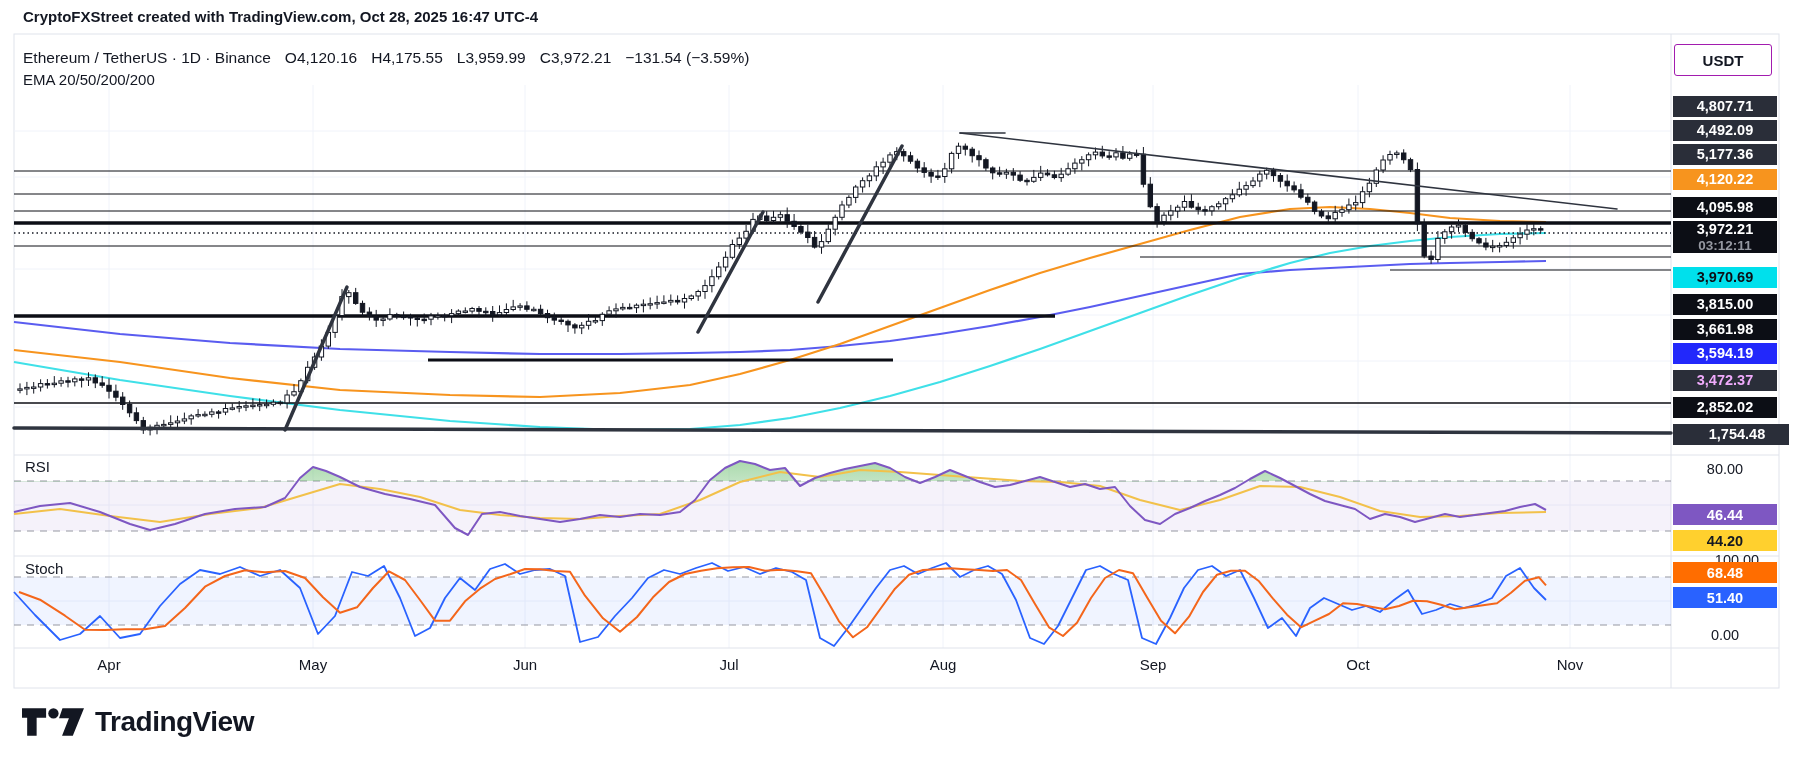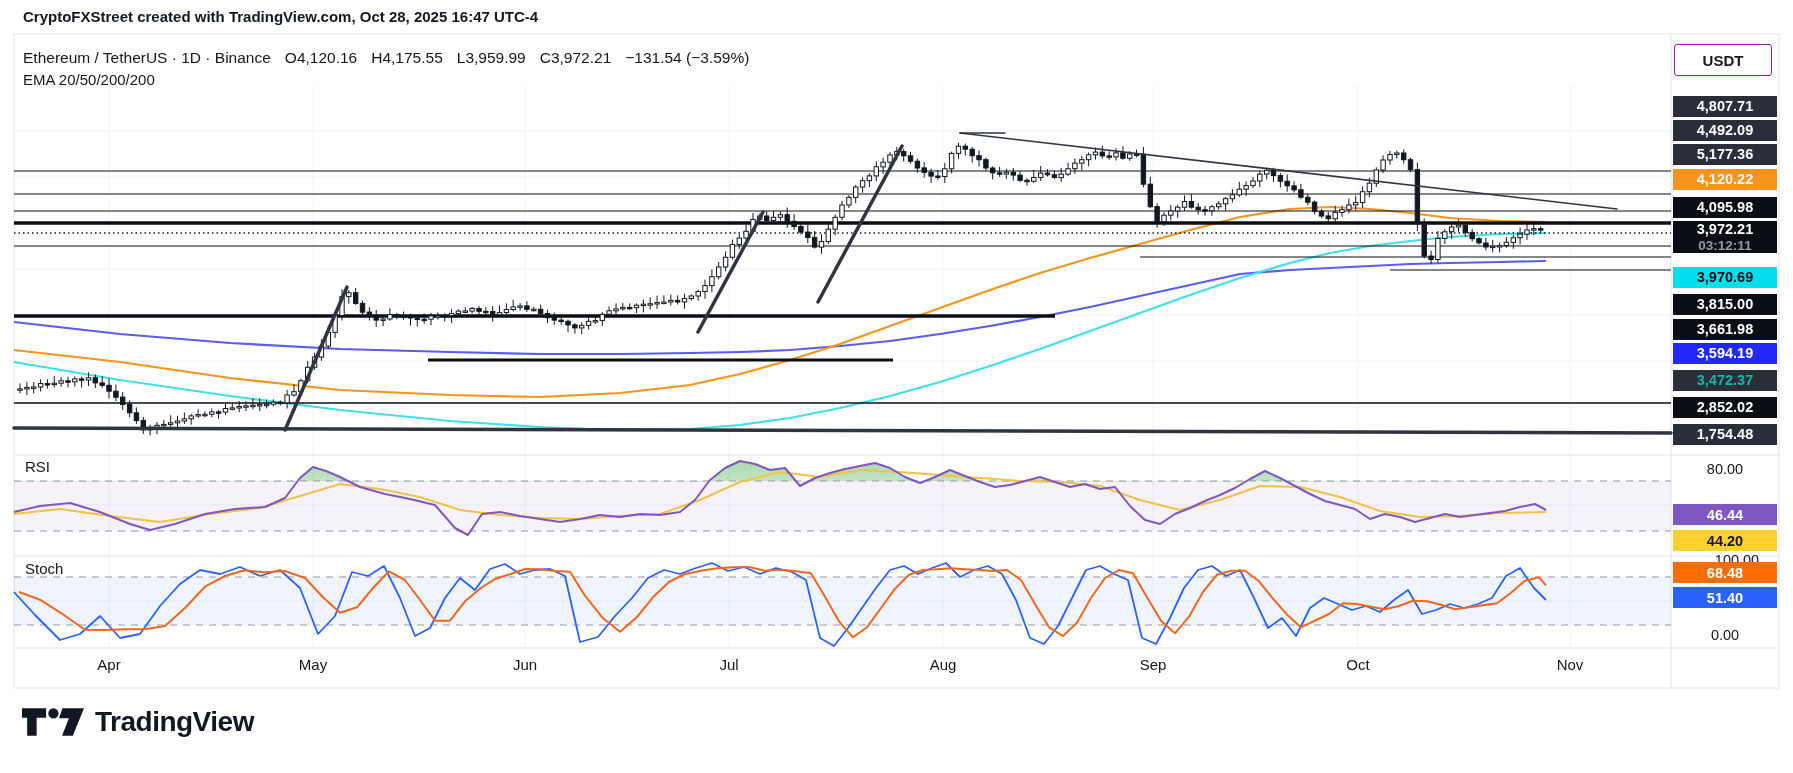--- a/index.html
+++ b/index.html
@@ -576,27 +576,27 @@
       </div>
       <div class="axis-label" style="top: 293.5px; background: rgb(12, 14, 21); color: rgb(255, 255, 255);">
         <div>3,815.00</div>
       </div>
       <div class="axis-label" style="top: 318.5px; background: rgb(12, 14, 21); color: rgb(255, 255, 255);">
         <div>3,661.98</div>
       </div>
       <div class="axis-label" style="top: 342.5px; background: rgb(34, 40, 251); color: rgb(255, 255, 255);">
         <div>3,594.19</div>
       </div>
-      <div class="axis-label" style="top: 369.5px; background: rgb(42, 46, 57); color: #14b8a6; text-align: right;">
+      <div class="axis-label" style="top: 369.5px; background: rgb(42, 46, 57); color: #f0abfc; text-align: right;">
         <div>3,472.37</div>
       </div>
       <div class="axis-label" style="top: 396.5px; background: rgb(12, 14, 21); color: rgb(255, 255, 255);">
         <div>2,852.02</div>
       </div>
-      <div class="axis-label" style="top: 423.5px; background: rgb(42, 46, 57); color: rgb(255, 255, 255);">
+      <div class="axis-label" style="top: 423.5px; background: rgb(42, 46, 57); color: rgb(255, 255, 255); padding-left: 12px;">
         <div>1,754.48</div>
       </div>
     </div>
 
   <div class="pane-name" style="left:25px;top:458px;">RSI</div>
   <div class="axis-plain" style="top:461px;">80.00</div>
   <div class="axis-label" id="rsi-badge-main" style="top: 504px; background: rgb(126, 87, 194); color: rgb(255, 255, 255);">46.44</div>
   <div class="axis-label" id="rsi-badge-ma" style="top: 530px; background: rgb(255, 208, 46); color: rgb(19, 23, 34);">44.20</div>
 
   <div class="pane-name" style="left:25px;top:560px;">Stoch</div>

